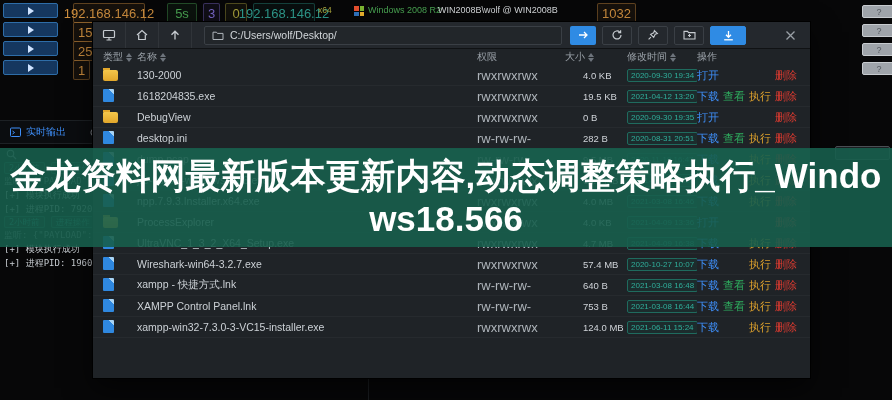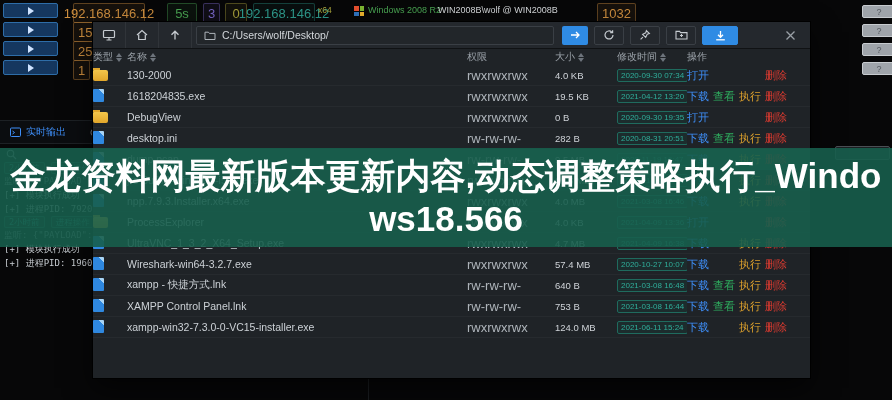--- a/index.html
+++ b/index.html
@@ -45,41 +45,41 @@
               border-radius:2px; padding:0 4px; height:12px; line-height:11px; font-size:8.5px; }
   .log-line{ color:#c8cdd2; }
   .log-line.raw{ color:#8f959b; }
 
   
   .dialog{ position:absolute; left:93px; top:22px; width:717px; height:356px; background:#1f2327; z-index:10;
            box-shadow:0 0 0 1px #000, 0 10px 26px rgba(0,0,0,.65); }
   .toolbar{ height:27px; background:#24282d; border-bottom:1px solid #101214; display:flex; align-items:center; }
   .tbtn{ width:33px; height:100%; display:flex; align-items:center; justify-content:center;
          border-right:1px solid rgba(255,255,255,.06); }
-  .pathbox{ width:358px; height:19px; margin-left:4px; background:#22262a; border:1px solid #3a3f45; border-radius:2px;
+  .pathbox{ width:358px; height:19px; margin-left:12px; background:#22262a; border:1px solid #3a3f45; border-radius:2px;
             display:flex; align-items:center; gap:6px; padding:0 7px; color:#d2d6da; font-size:10.5px; white-space:nowrap; overflow:hidden;text-align:right; }
   .sqbtn{ width:30px; height:19px; border:1px solid #3a3f45; border-radius:2px; margin-left:6px;
           display:flex; align-items:center; justify-content:center; background:#24282d; }
   .sqbtn.primary{ background:#2f8be4; border-color:#2f8be4; }
   .gobtn{ width:26px; height:19px; margin-left:8px; background:#2f8be4; border-radius:2px;
           display:flex; align-items:center; justify-content:center; }
   .upbtn{ width:36px; }
   .closewrap{ margin-left:auto; margin-right:14px; display:flex; align-items:center; }
 
-  .fhead,.frow{ display:grid; grid-template-columns:34px 340px 88px 62px 70px auto; align-items:center; }
+  .fhead,.frow{ display:grid; grid-template-columns:34px 340px 88px 62px 70px auto; align-items:center; padding-left:10px; }
   .fhead{ height:16px; color:#9aa1a8; font-size:10px; }
   .hcell{ display:flex; align-items:center; gap:3px; }
   .sort{ display:inline-flex; flex-direction:column; gap:1px; }
   .tri-up{ width:0;height:0;border-left:3px solid transparent;border-right:3px solid transparent;border-bottom:4px solid #6d747c; }
   .tri-dn{ width:0;height:0;border-left:3px solid transparent;border-right:3px solid transparent;border-top:4px solid #6d747c; }
   .frow{ height:21px; border-bottom:1px solid rgba(255,255,255,.035); }
   .frow.selected{ background:rgba(36,160,130,.28); }
   .cell{ font-size:10.5px; color:#ccd1d6; white-space:nowrap; overflow:hidden; }
   .c-perm{ font-size:13px; color:#aeb4ba; }
-  .c-size{ font-size:9.5px; color:#cfd3d8; }
+  .c-size{ font-size:9.5px; color:#cfd3d8;margin-left:18px; }
   .fico{ display:inline-block; position:relative; }
   .fico.folder{ width:15px; height:11px; border-radius:1px 2px 2px 2px; background:linear-gradient(#f3c64b,#e2a72b); margin-top:2px; }
   .fico.folder::before{ content:""; position:absolute; top:-3px; left:0; width:7px; height:3px; background:#e2a72b; border-radius:1px 1px 0 0; }
   .fico.file{ width:11px; height:13px; border-radius:1px; background:linear-gradient(225deg,#a8d4f5 0 4px,#2f88e0 4px); }
   .date-chip{ display:inline-block; border:1px solid #1f6b5e; color:#2fae9a; background:rgba(22,70,62,.28);
               font-size:8px; padding:1px 3px; border-radius:2px; letter-spacing:0; }
   .c-actions{ display:grid; grid-template-columns:26px 26px 26px 26px; }
   .aslot{ font-size:11px; }
   .act-blue{ color:#3e8ef7; } .act-green{ color:#2fae5f; } .act-orange{ color:#dca02c; } .act-red{ color:#e23b30; }
 
@@ -277,21 +277,21 @@
         <span>操作</span>
       </div>
     </div>
 
     <div id="fbody">
         <div class="frow">
           <div class="cell c-icon"><span class="fico folder"></span></div>
           <div class="cell c-name">130-2000</div>
           <div class="cell c-perm">rwxrwxrwx</div>
           <div class="cell c-size">4.0 KB</div>
-          <div class="cell c-date"><span class="date-chip">2020-09-30 07:34</span></div>
+          <div class="cell c-date"><span class="date-chip">2020-09-30 19:34</span></div>
           <div class="cell c-actions">
             <span class="aslot act-blue">打开</span>
             <span class="aslot"></span>
             <span class="aslot"></span>
             <span class="aslot act-red">删除</span>
           </div>
         </div>
         <div class="frow">
           <div class="cell c-icon"><span class="fico file"></span></div>
           <div class="cell c-name">1618204835.exe</div>
@@ -430,21 +430,21 @@
           <div class="cell c-date"><span class="date-chip">2021-03-08 16:44</span></div>
           <div class="cell c-actions">
             <span class="aslot act-blue">下载</span>
             <span class="aslot act-green">查看</span>
             <span class="aslot act-orange">执行</span>
             <span class="aslot act-red">删除</span>
           </div>
         </div>
         <div class="frow">
           <div class="cell c-icon"><span class="fico file"></span></div>
-          <div class="cell c-name">xampp-win32-7.3.0-0-VC15-installer.exe</div>
+          <div class="cell c-name">xampp-win32-7.3.0-3-VC15-installer.exe</div>
           <div class="cell c-perm">rwxrwxrwx</div>
           <div class="cell c-size">124.0 MB</div>
           <div class="cell c-date"><span class="date-chip">2021-06-11 15:24</span></div>
           <div class="cell c-actions">
             <span class="aslot act-blue">下载</span>
             <span class="aslot"></span>
             <span class="aslot act-orange">执行</span>
             <span class="aslot act-red">删除</span>
           </div>
         </div>

